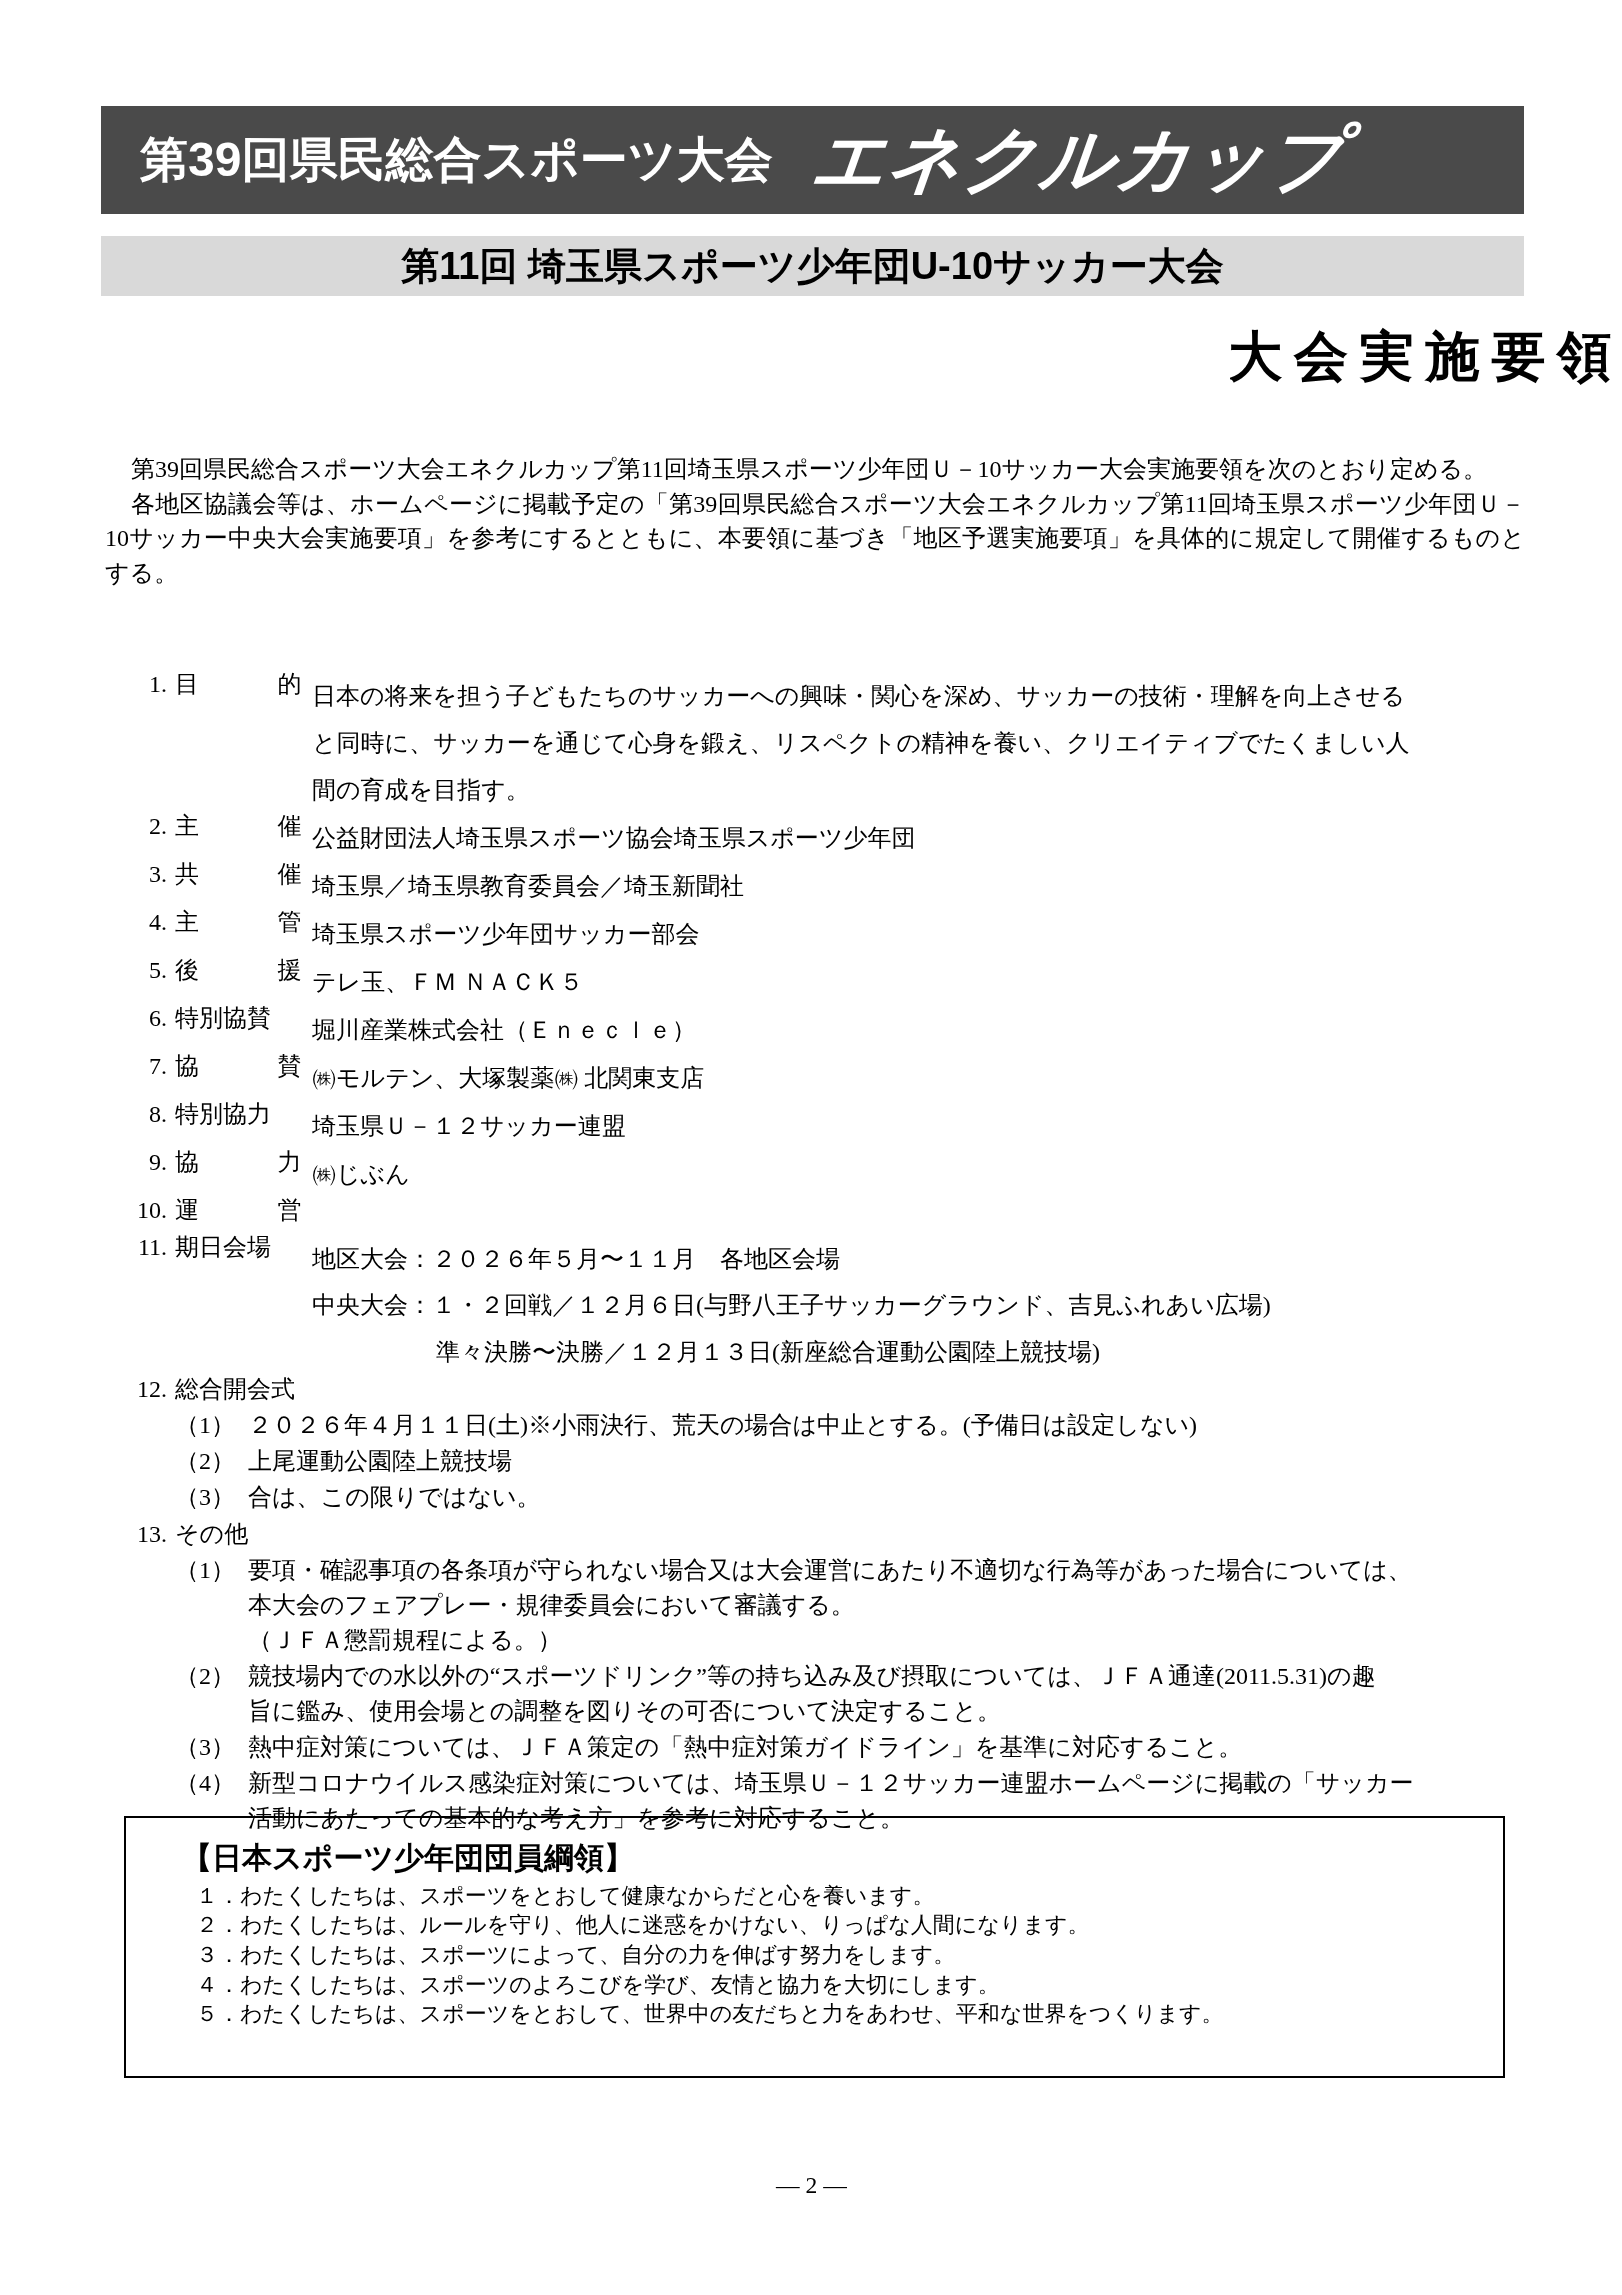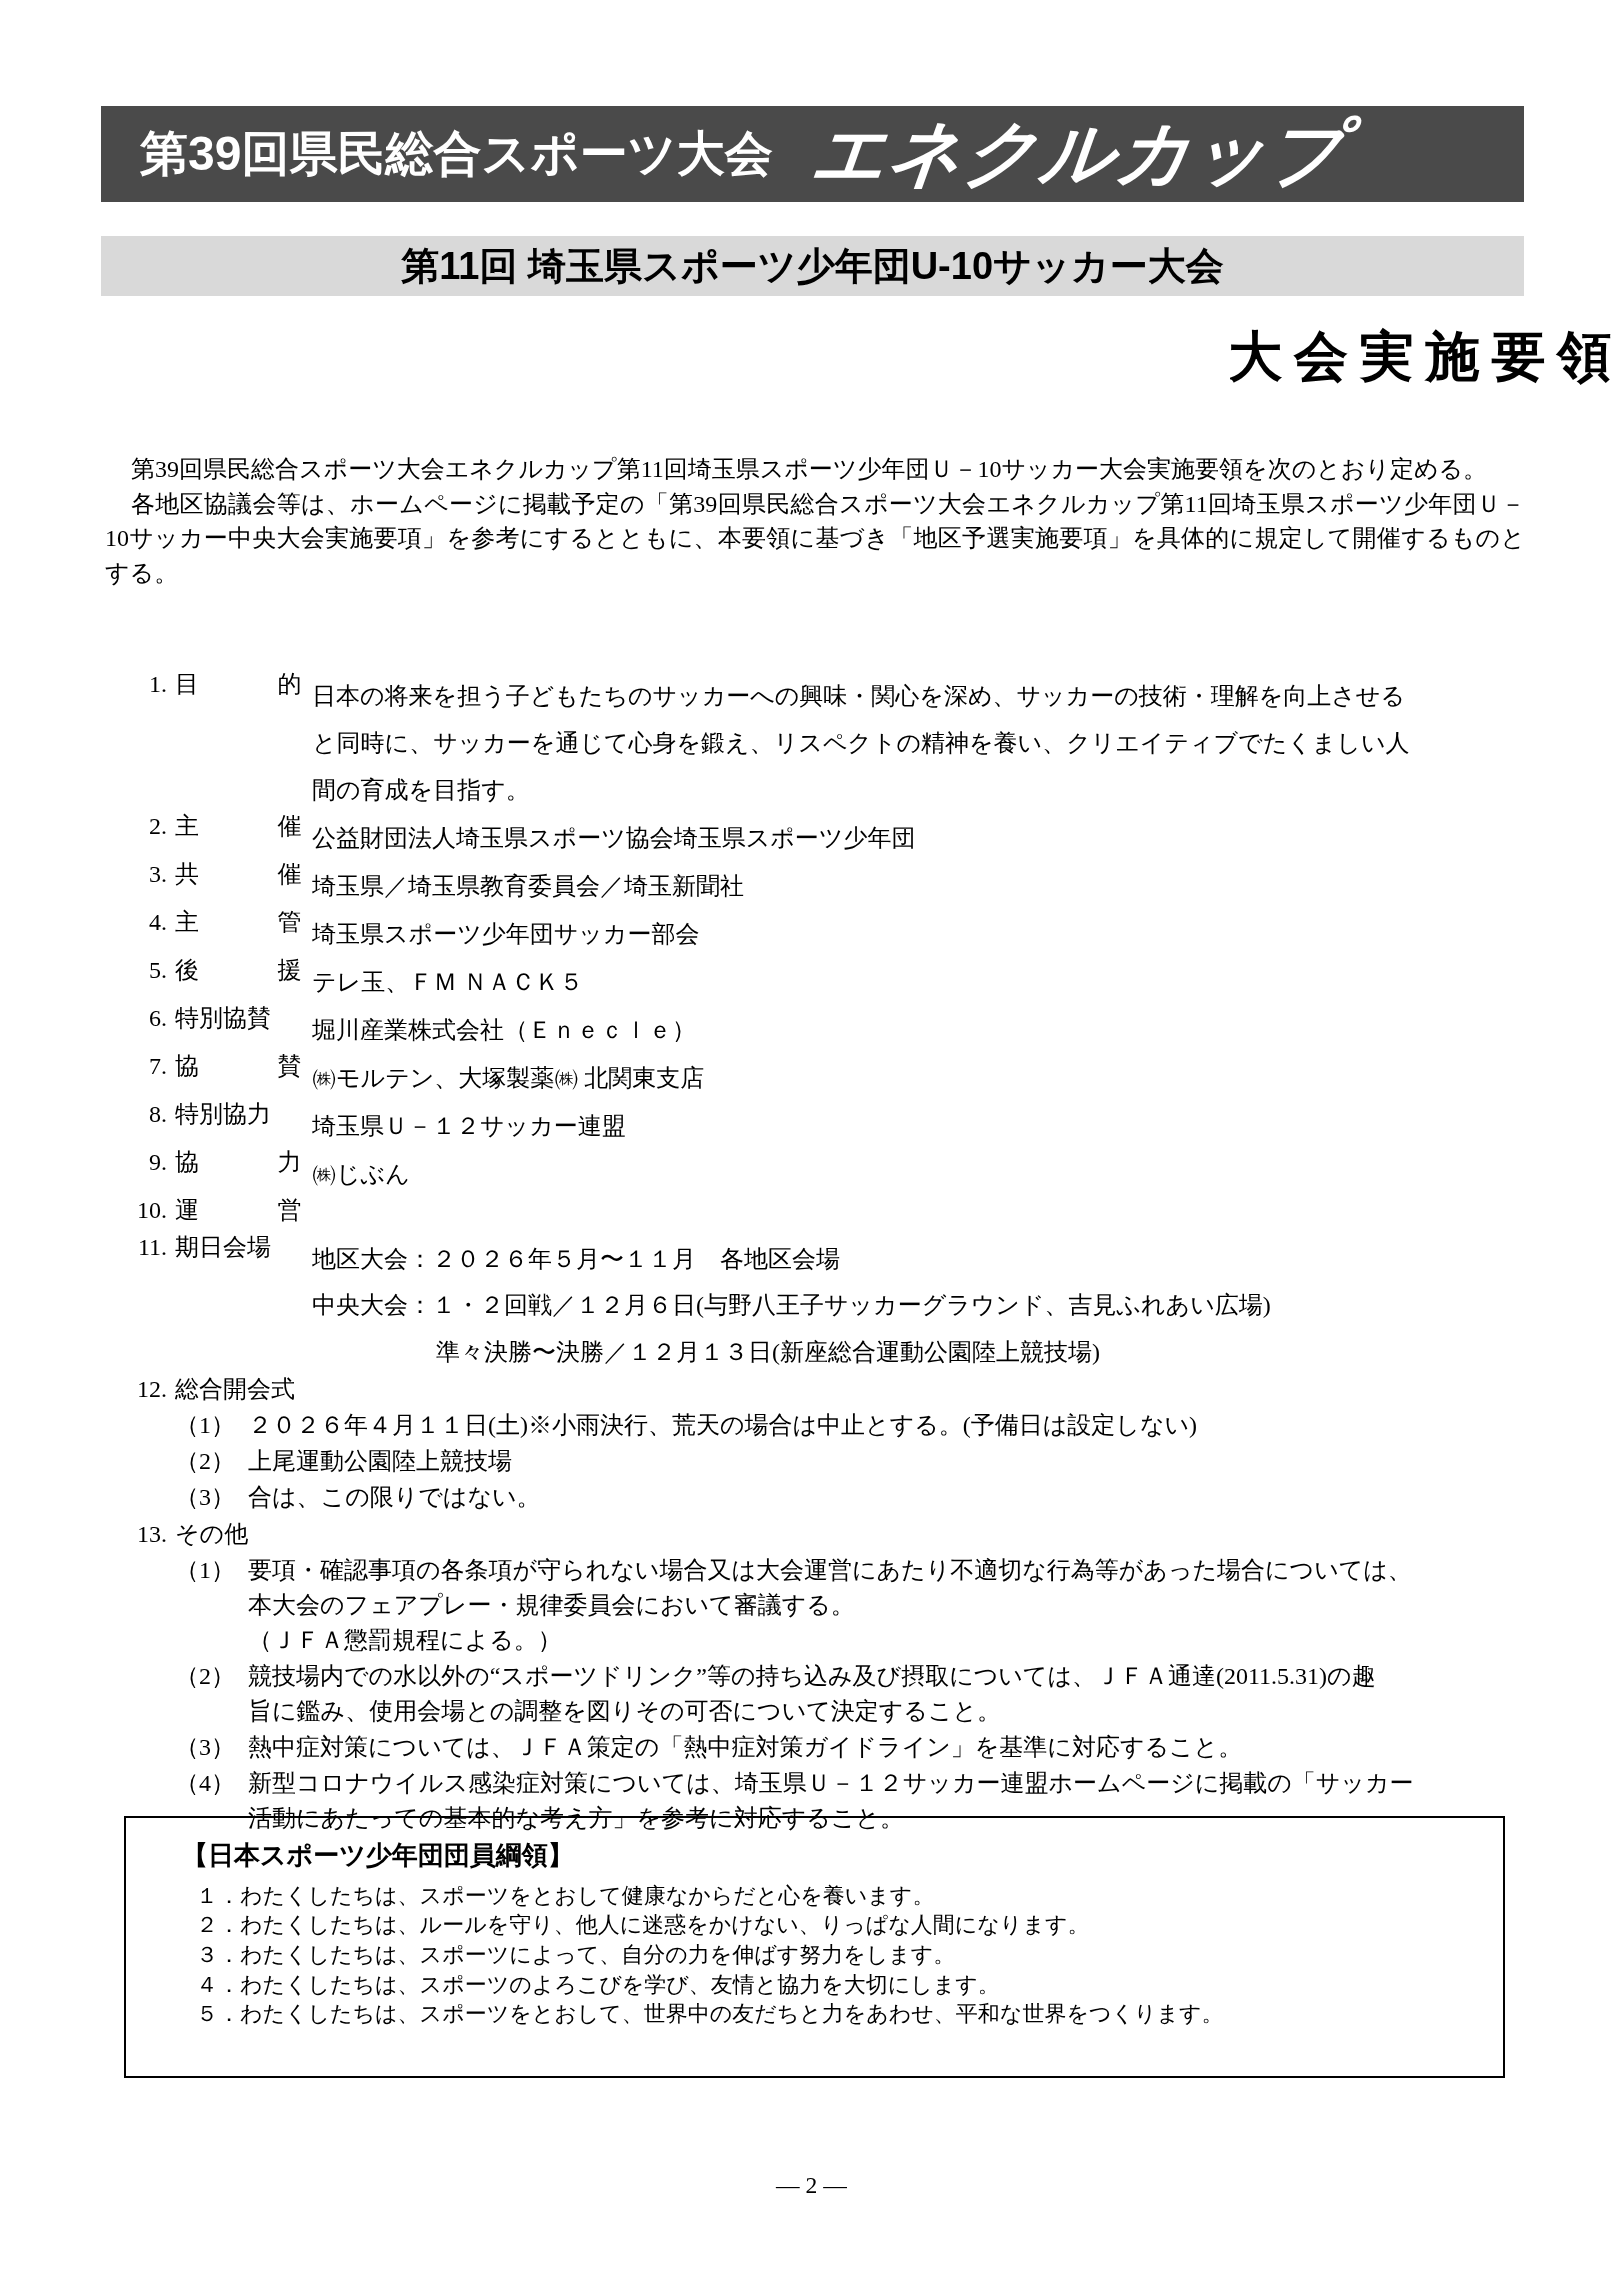--- a/index.html
+++ b/index.html
@@ -21,21 +21,21 @@
     box-sizing: border-box;
     padding: 0;
   }
 
   
   .banner {
     position: absolute;
     left: 101px;
     top: 106px;
     width: 1423px;
-    height: 96px;
+    height: 108px;
     background: #4a4a4a;
     display: flex;
     align-items: center;
     justify-content: flex-start;
     overflow: hidden;
   }
   .banner-left {
     font-family: "Liberation Sans", "DejaVu Sans", sans-serif;
     font-weight: bold;
     font-size: 48px;
@@ -179,22 +179,22 @@
     top: 1816px;
     width: 1381px;
     height: 262px;
     border: 2px solid #000000;
     box-sizing: border-box;
     padding: 19.6px 39px;
   }
   .creed-title {
     font-family: "Liberation Sans", "DejaVu Sans", sans-serif;
     font-weight: bold;
-    font-size: 26px;
-    margin-bottom: 8px;
+    font-size: 30px;
+    margin-bottom: 2px;
     padding-left: 17px;
   }
   .creed-line {
     font-size: 22px;
     line-height: 1.35;
     padding-left: 31px;
   }
 
   
   .footer {

